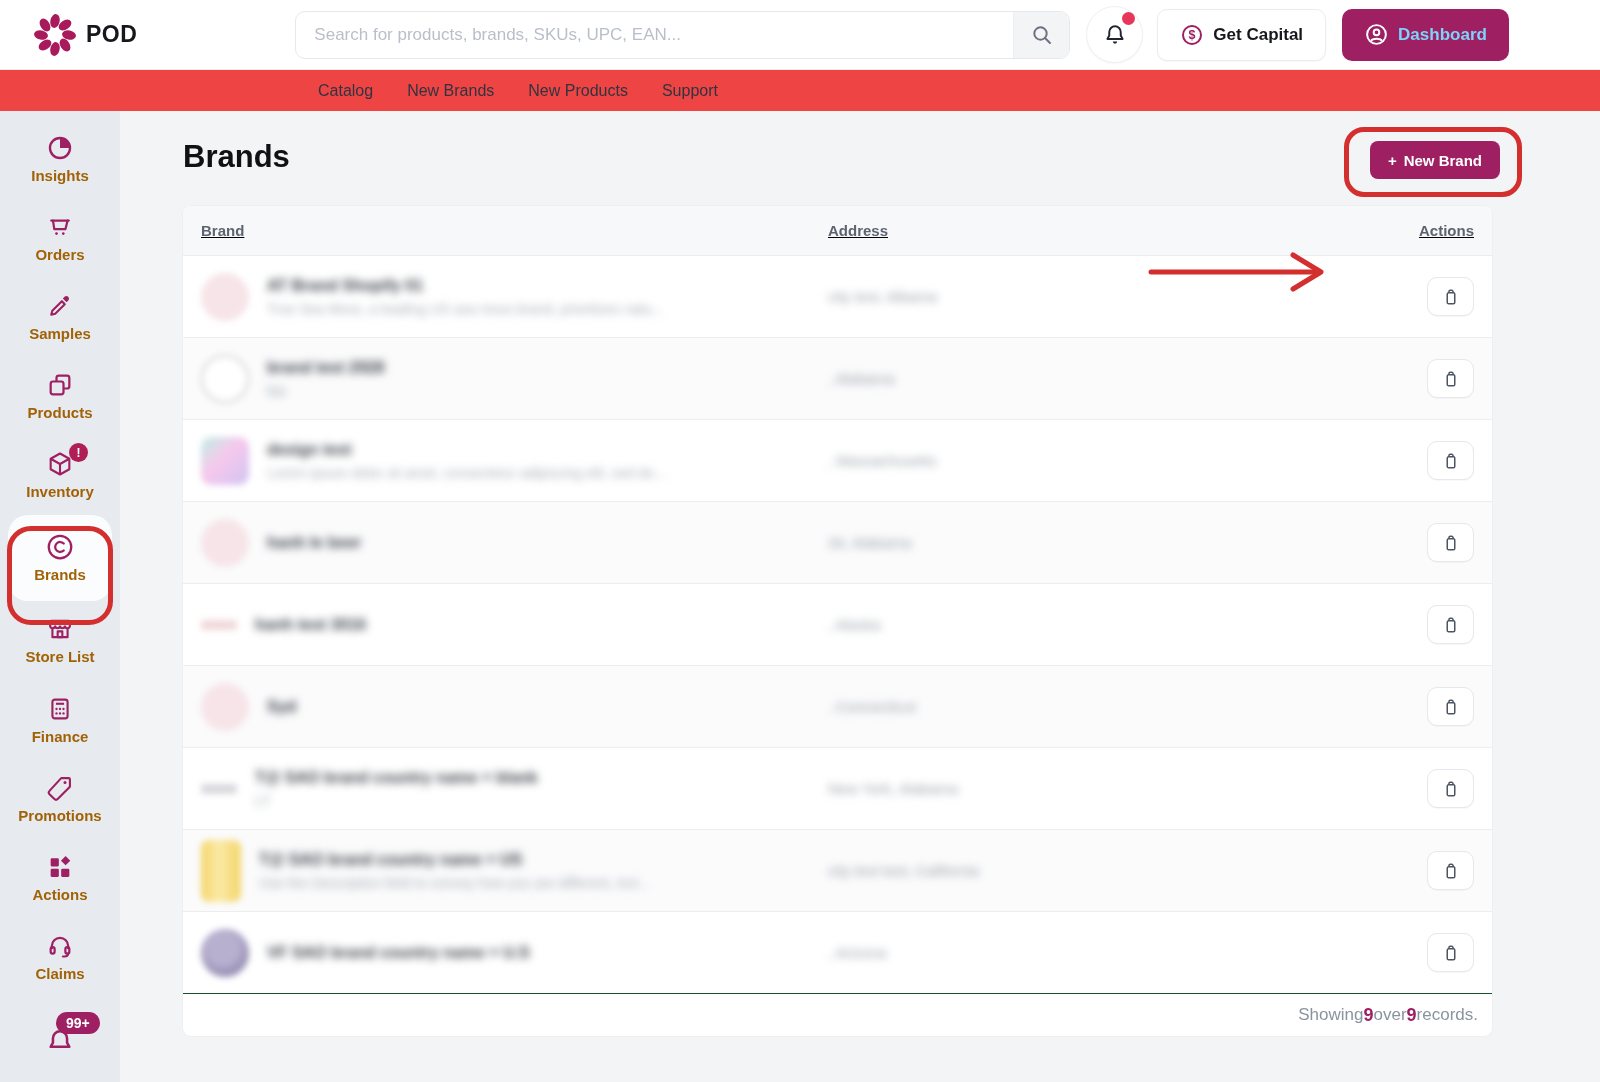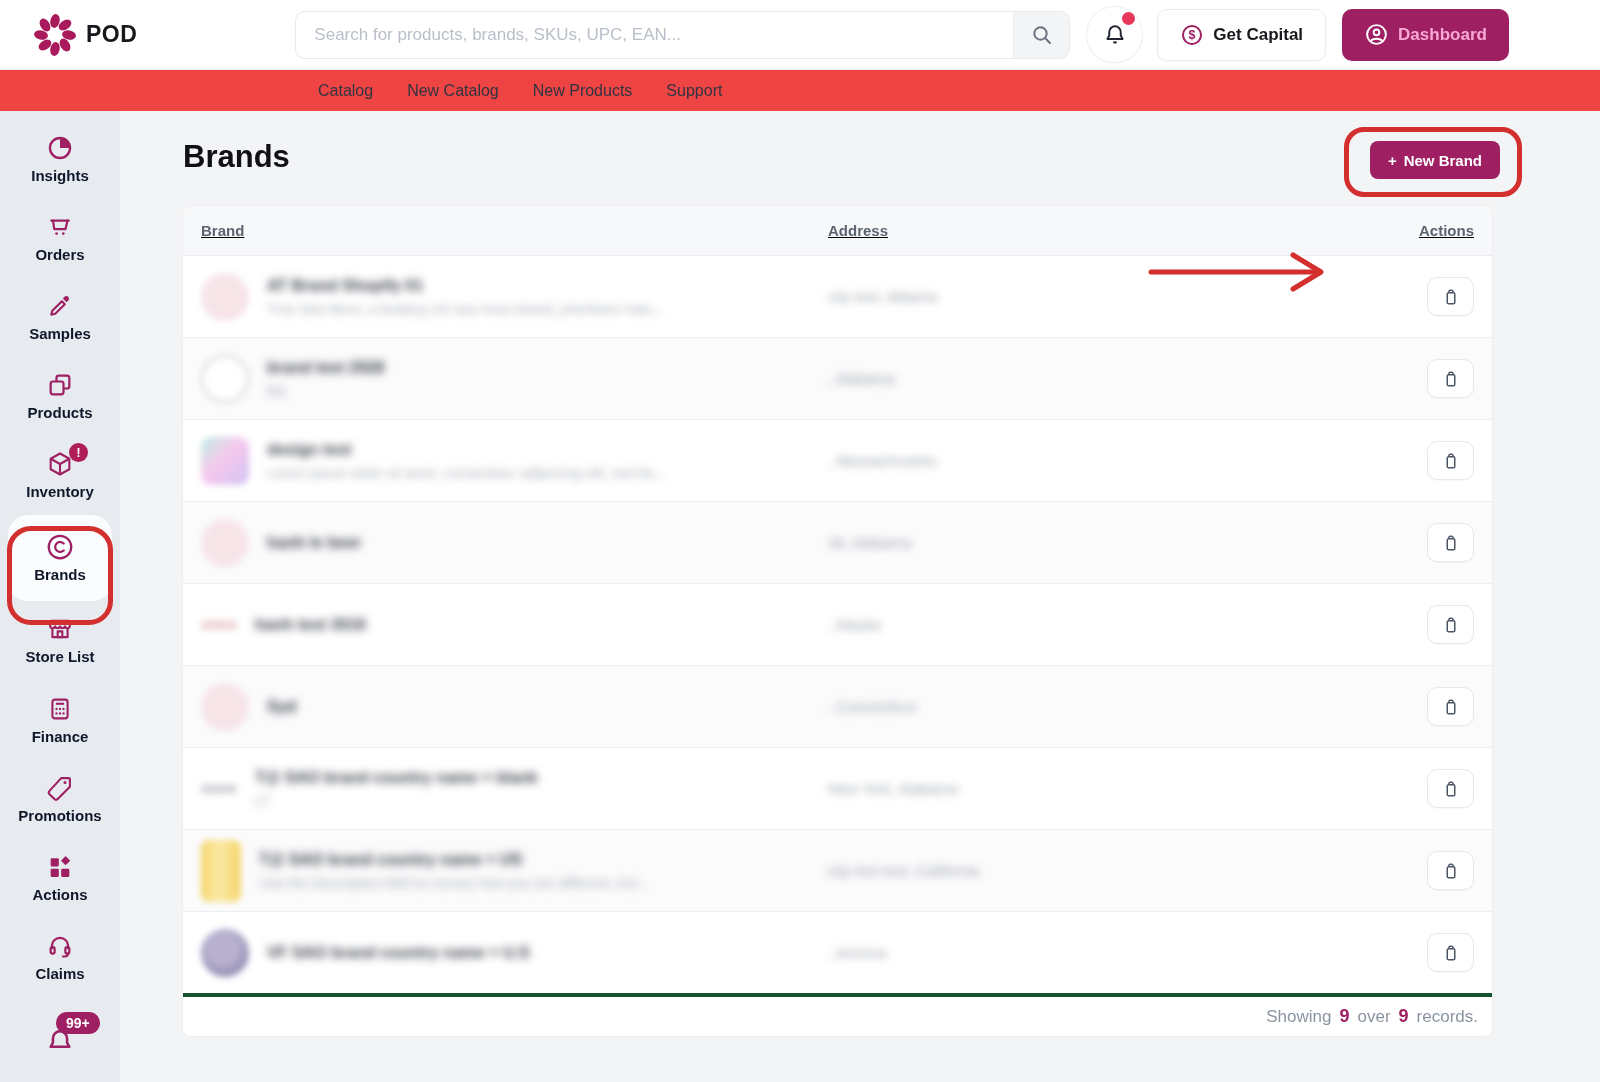--- a/index.html
+++ b/index.html
@@ -24,34 +24,34 @@
     justify-content:center; cursor:pointer; border-left:1px solid #eceef1; }
   .bell-btn{ position:relative; width:57px; height:57px; border-radius:50%; background:#fff;
     border:1px solid #f0f0f3; box-shadow:0 1px 2px rgba(0,0,0,.04); margin-left:16px;
     display:flex; align-items:center; justify-content:center; cursor:pointer; }
   .bell-dot{ position:absolute; top:5px; right:7px; width:13px; height:13px; border-radius:50%;
     background:var(--dot); }
   .btn{ height:52px; border-radius:10px; display:flex; align-items:center; gap:9px;
     font-size:17px; font-weight:600; padding:0 22px; cursor:pointer; }
   .btn-light{ background:#fff; border:1px solid #ececef; color:#17181c; margin-left:14px;
     box-shadow:0 1px 2px rgba(0,0,0,.04);}
-  .btn-primary{ background:var(--brand); color:#f9a8d4; border:0; margin-left:16px; }
+  .btn-primary{ background:var(--brand); color:#7dd3fc; border:0; margin-left:16px; }
 
   
   .subnav{ height:41px; background:#ef4444; display:flex; align-items:center; gap:34px;
     padding-left:318px; }
   .subnav a{ font-size:16px; color:#2f3440; text-decoration:none; cursor:pointer; }
 
   
   .shell{ display:flex; height:971px; }
   .sidebar{ position:relative; width:120px; background:var(--side-bg); flex:0 0 120px;
     display:flex; flex-direction:column; align-items:center; padding-top:8px; }
   .side-item{ width:104px; height:83px; display:flex; flex-direction:column; align-items:center;
     justify-content:center; gap:5px; cursor:pointer; }
-  .side-item .lbl{ font-size:15px; font-weight:600; color:#0f172a; }
+  .side-item .lbl{ font-size:15px; font-weight:600; color:#a16207; }
   .side-item.active{ background:#fbfcfd; border-radius:20px; height:90px; }
   .icon-wrap{ position:relative; height:28px; display:flex; align-items:center; }
   .inv-badge{ position:absolute; top:-7px; right:-14px; width:19px; height:19px; border-radius:50%;
     background:#b01e58; color:#fff; font-size:12px; font-weight:700; display:flex;
     align-items:center; justify-content:center; }
   .pill-badge{ position:absolute; top:-16px; left:12px; background:var(--brand); color:#fff;
     font-size:14px; font-weight:700; padding:3px 10px; border-radius:12px; }
 
   
   .main{ flex:1; position:relative; }
@@ -84,22 +84,22 @@
   .av-tall{ width:40px; height:62px; border-radius:8px; }
   .av-smudge{ width:36px; height:10px; border-radius:3px; }
   .bname{ font-size:16px; font-weight:700; color:#3a3f48; filter:blur(4px); }
   .bdesc{ font-size:14px; color:#a8aeb6; margin-top:6px; filter:blur(4px);
     max-width:500px; white-space:nowrap; overflow:hidden; }
   .addr{ font-size:15px; color:#9aa1a9; filter:blur(4px); }
   .actioncell{ display:flex; justify-content:flex-end; }
   .trash-btn{ width:47px; height:39px; background:#fff; border:1px solid #e7e7ec;
     border-radius:10px; display:flex; align-items:center; justify-content:center;
     cursor:pointer; box-shadow:0 1px 1px rgba(0,0,0,.03); }
-  .tfoot{ height:43px; border-top:4px solid #14532d; display:flex; align-items:center;
-    justify-content:flex-end; gap:8px; padding-right:14px; font-size:17px; color:#8a94a0; }
+  .tfoot{ height:43px; border-top:1px solid #14532d; display:flex; align-items:center;
+    justify-content:flex-end; padding-right:14px; font-size:17px; color:#8a94a0; }
   .tfoot b{ color:var(--brand); font-size:18px; }
 </style>
 </head>
 <body>
 
 <div class="topbar">
   <div class="logo">
     <svg width="42" height="42" viewBox="0 0 42 42">
       <g fill="#a81a5c">
         <ellipse cx="21" cy="7" rx="4.6" ry="7" transform="rotate(12 21 7)"></ellipse>
@@ -146,21 +146,21 @@
       <circle cx="12" cy="12" r="9" fill="none" stroke="#fff" stroke-width="1.9"></circle>
       <circle cx="12" cy="10" r="2.7" fill="none" stroke="#fff" stroke-width="1.9"></circle>
       <path d="M6.8 18.2c1.2-2.8 9.2-2.8 10.4 0" fill="none" stroke="#fff" stroke-width="1.9"></path>
     </svg>
     <span>Dashboard</span>
   </button>
 </div>
 
 <div class="subnav">
   <a>Catalog</a>
-  <a>New Catalog</a>
+  <a>New Brands</a>
   <a>New Products</a>
   <a>Support</a>
 </div>
 
 <div class="shell">
 
   <div class="sidebar">
 
     <div class="side-item">
       <span class="icon-wrap">

